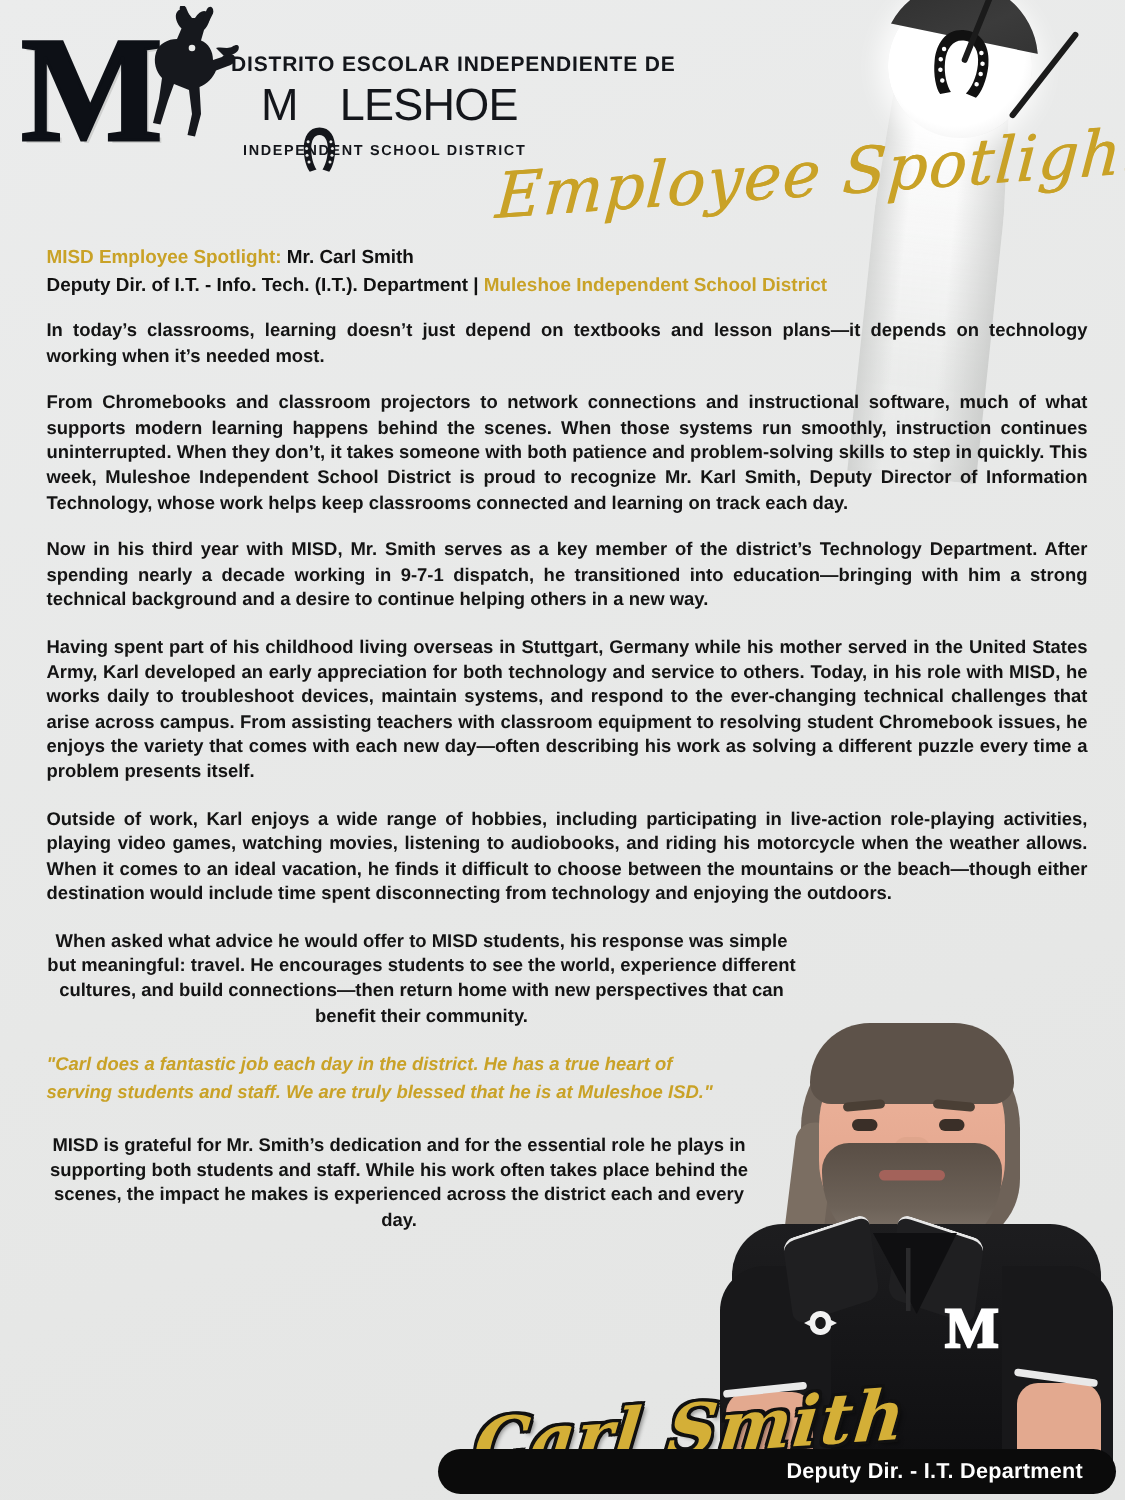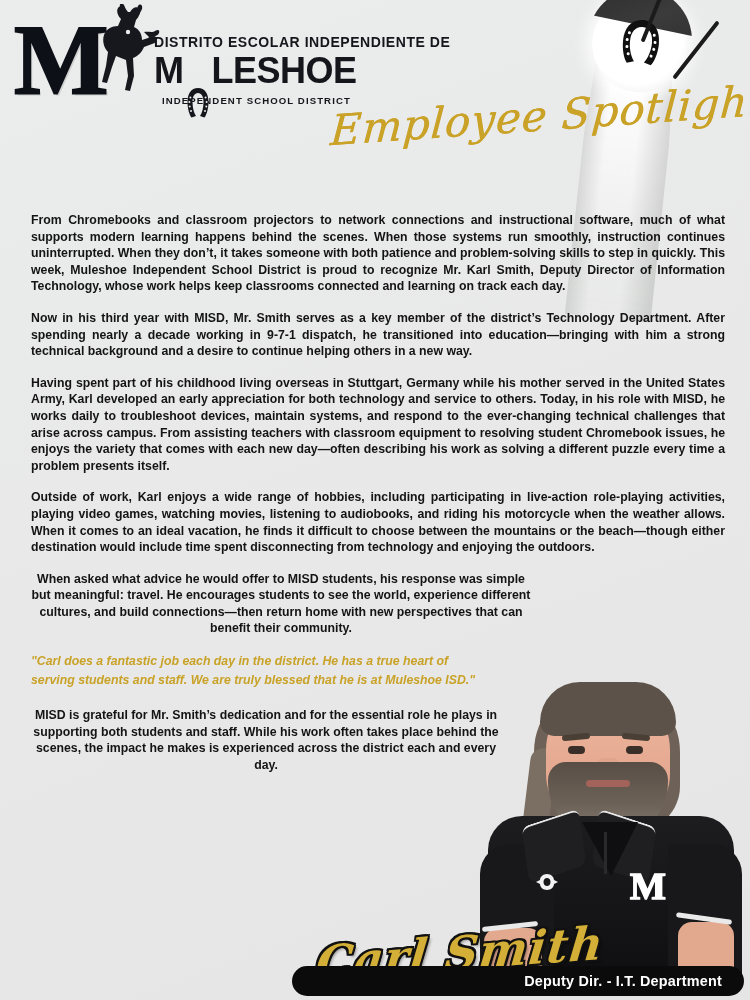--- a/index.html
+++ b/index.html
@@ -137,28 +137,29 @@
   }
   .logo-line-top {
     font-size: 14px;
     font-weight: bold;
     letter-spacing: 0.55px;
     color: #14161b;
     white-space: nowrap;
   }
   .logo-main {
     font-family: "Liberation Sans", sans-serif;
-    font-weight: bold;
-    font-size: 36px;
+    font-weight: normal;
+    font-size: 30px;
     line-height: 40px;
     letter-spacing: -0.5px;
     color: #14161b;
     margin-top: 1px;
     position: relative;
     white-space: nowrap;
+    margin-left: 20px;
   }
   .logo-main .u-slot {
     position: relative;
     display: inline-block;
     width: 28px;
   }
   .logo-main .u-slot svg {
     position: absolute;
     top: 4px;
     left: 1px;
@@ -421,22 +422,27 @@
               <circle cx="21.6" cy="15" r="1" fill="#e9eae9"></circle>
               <circle cx="21.3" cy="19.5" r="1" fill="#e9eae9"></circle>
               <circle cx="20" cy="24" r="1" fill="#e9eae9"></circle>
             </svg></span><span>LESHOE</span></div>
       <div class="logo-line-bot">INDEPENDENT SCHOOL DISTRICT</div>
     </div>
   </div>
 
   <div class="spotlight-title">Employee Spotlight</div>
 
+  <div class="headline">
+    <div><span class="gold">MISD Employee Spotlight:</span><span> Mr. Carl Smith</span></div>
+    <div><span>Deputy Dir. of I.T. - Info. Tech. (I.T.). Department | </span><span class="gold">Muleshoe Independent School District</span></div>
+  </div>
 
   <div class="body-copy">
+    <p>In today’s classrooms, learning doesn’t just depend on textbooks and lesson plans—it depends on technology working when it’s needed most.</p>
     <p>From Chromebooks and classroom projectors to network connections and instructional software, much of what supports modern learning happens behind the scenes. When those systems run smoothly, instruction continues uninterrupted. When they don’t, it takes someone with both patience and problem-solving skills to step in quickly. This week, Muleshoe Independent School District is proud to recognize Mr. Karl Smith, Deputy Director of Information Technology, whose work helps keep classrooms connected and learning on track each day.</p>
     <p>Now in his third year with MISD, Mr. Smith serves as a key member of the district’s Technology Department. After spending nearly a decade working in 9-7-1 dispatch, he transitioned into education—bringing with him a strong technical background and a desire to continue helping others in a new way.</p>
     <p>Having spent part of his childhood living overseas in Stuttgart, Germany while his mother served in the United States Army, Karl developed an early appreciation for both technology and service to others. Today, in his role with MISD, he works daily to troubleshoot devices, maintain systems, and respond to the ever-changing technical challenges that arise across campus. From assisting teachers with classroom equipment to resolving student Chromebook issues, he enjoys the variety that comes with each new day—often describing his work as solving a different puzzle every time a problem presents itself.</p>
     <p>Outside of work, Karl enjoys a wide range of hobbies, including participating in live-action role-playing activities, playing video games, watching movies, listening to audiobooks, and riding his motorcycle when the weather allows. When it comes to an ideal vacation, he finds it difficult to choose between the mountains or the beach—though either destination would include time spent disconnecting from technology and enjoying the outdoors.</p>
     <p class="nojust narrow2">When asked what advice he would offer to MISD students, his response was simple but meaningful: travel. He encourages students to see the world, experience different cultures, and build  connections—then return home with new perspectives that can benefit their community.</p>
     <div class="quote">"Carl does a fantastic job each day in the district. He has a true heart of serving students and staff. We are truly blessed that he is at Muleshoe ISD."</div>
     <p class="nojust narrow">MISD is grateful for Mr. Smith’s dedication and for the essential role he plays in supporting both students and staff. While his work often takes place behind the scenes, the impact he makes is experienced across the district  each and every day.</p>
   </div>
 
   <div class="portrait">

